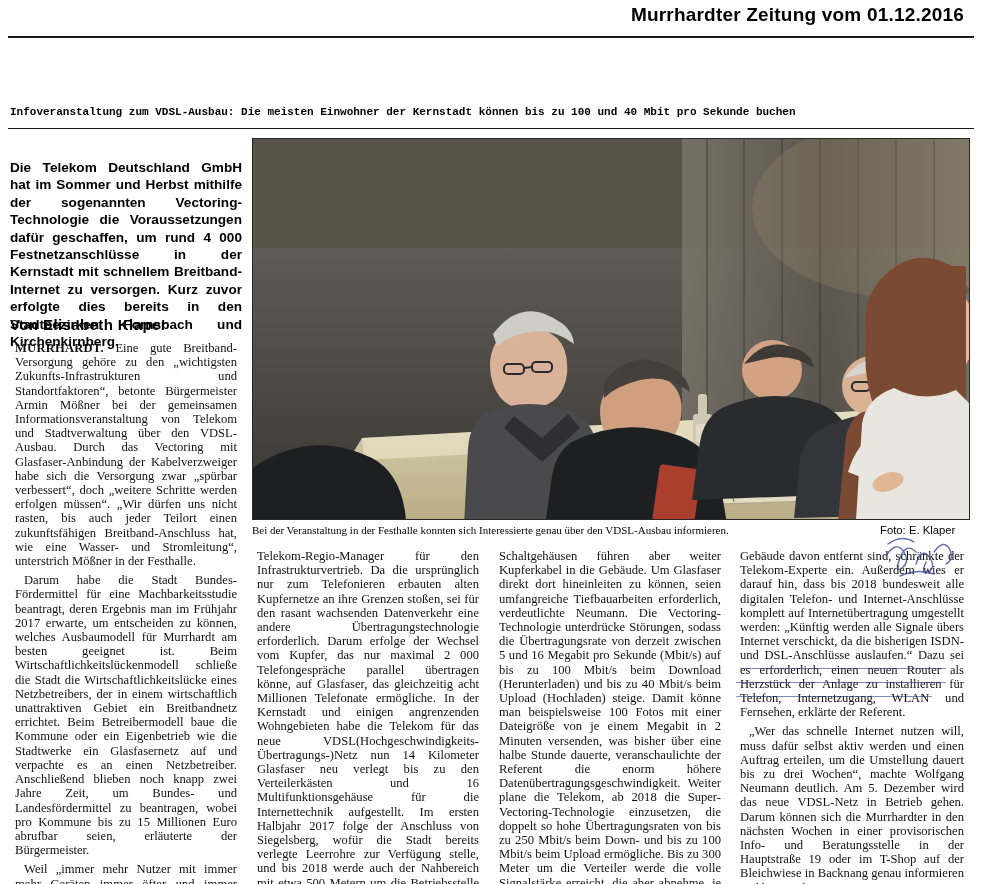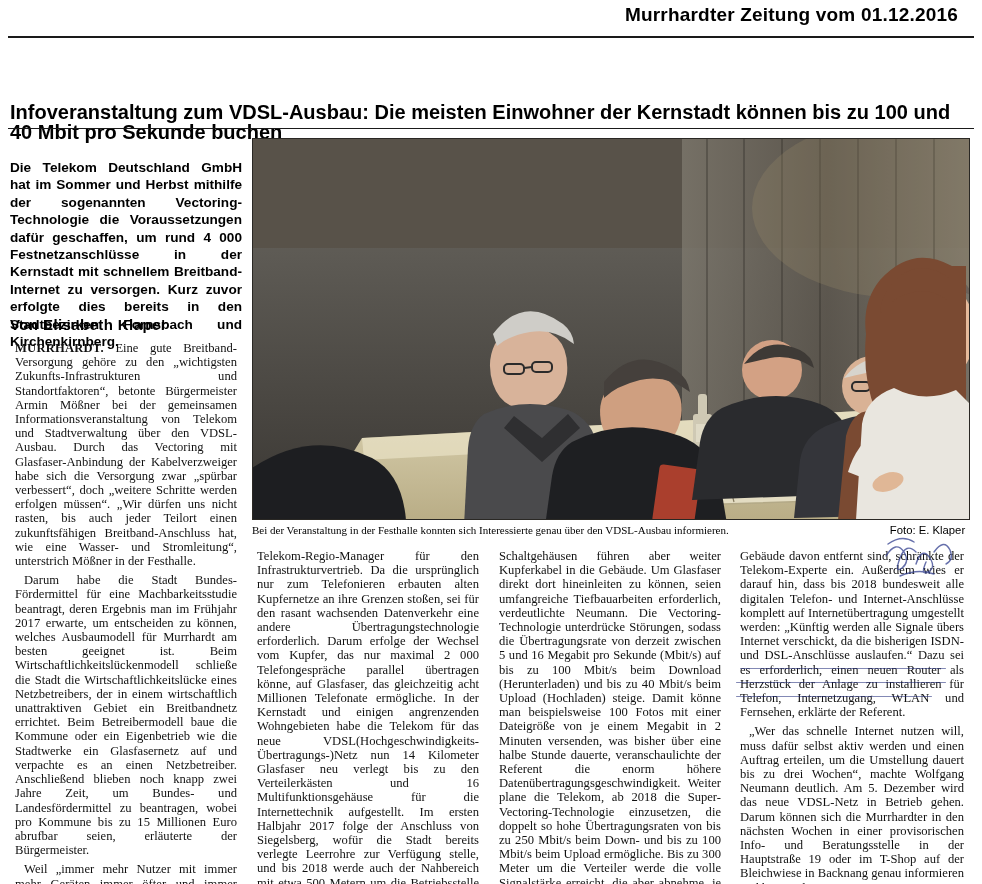--- a/index.html
+++ b/index.html
@@ -13,21 +13,21 @@
     height: 884px;
     background: #ffffff;
     font-family: "Liberation Serif", serif;
     color: #111111;
     overflow: hidden;
   }
   
   .masthead {
     position: absolute;
     top: 4px;
-    right: 24px;
+    right: 18px;
     font-family: "Liberation Sans", sans-serif;
     font-size: 19px;
     font-weight: 700;
     color: #000;
     letter-spacing: 0.2px;
   }
   .rule-top {
     position: absolute;
     left: 8px;
     right: 8px;
@@ -46,23 +46,23 @@
     font-size: 47px;
     line-height: 50px;
     letter-spacing: -0.6px;
     color: #000;
   }
   .subhead {
     position: absolute;
     left: 10px;
     top: 102px;
     width: 960px;
-    font-family: Liberation Sans, sans-serif;
-    font-weight: 700;
-    font-size: 20px;
+    font-family: Liberation Mono, monospace;
+    font-weight: 700;
+    font-size: 11px;
     line-height: 20px;
     color: #000;
   }
   .rule-sub {
     position: absolute;
     left: 8px;
     right: 8px;
     top: 128px;
     height: 1px;
     background: #1a1a1a;
@@ -110,21 +110,21 @@
     width: 620px;
     font-family: Liberation Serif, serif;
     font-size: 11px;
     color: #000;
   }
   .photo-credit {
     position: absolute;
     left: 880px;
     top: 524px;
     width: 95px;
-    text-align: center;
+    text-align: left;
     font-family: "Liberation Sans", sans-serif;
     font-size: 11.3px;
     color: #000;
   }
   
   .col {
     position: absolute;
     font-family: "Liberation Serif", serif;
     font-size: 12.6px;
     line-height: 14.2px;

